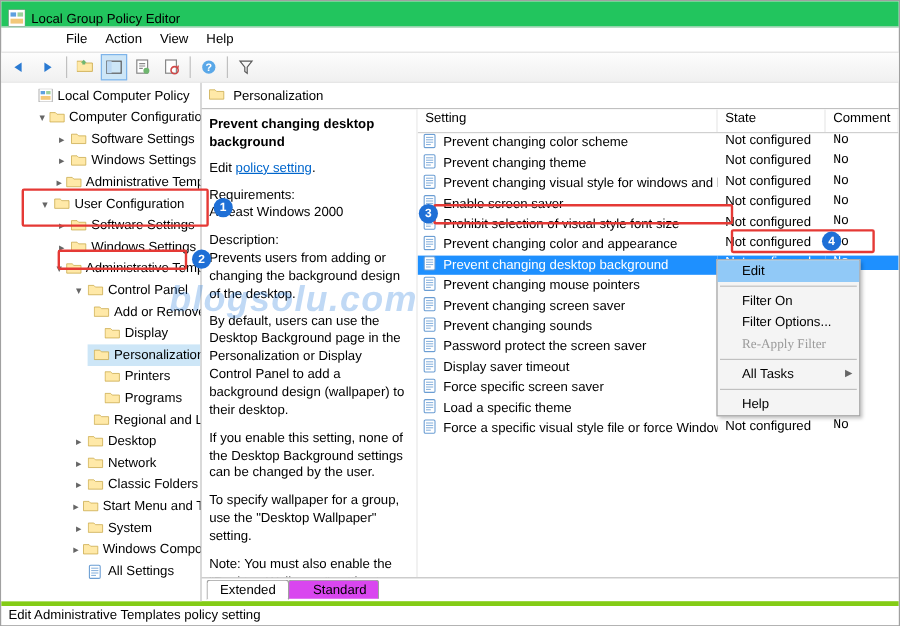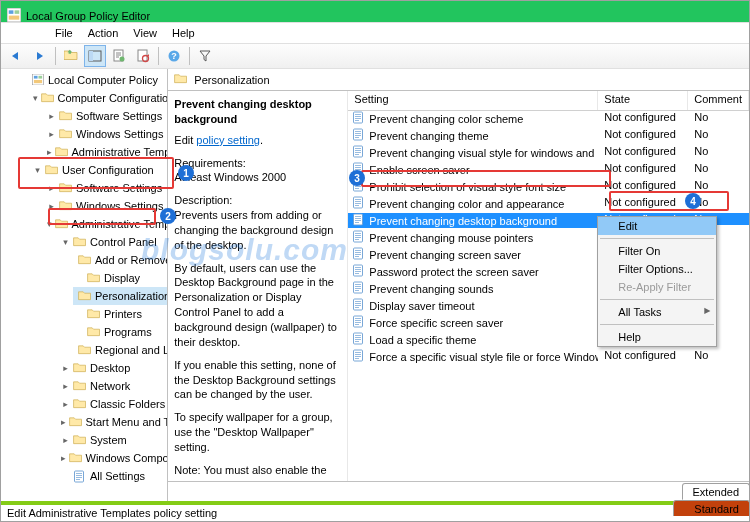--- a/index.html
+++ b/index.html
@@ -34,32 +34,32 @@
   .list-pane { flex:1; overflow:hidden; position:relative;}
   .list-head { display:flex; height:20px; border-bottom:1px solid #d0d0d0; background:#fff; }
   .list-head .col { border-right:1px solid #e8e8e8; padding:2px 6px; }
   .col-setting { flex:0 0 250px;}
   .col-state { flex:0 0 90px;}
   .col-comment { flex:1;}
   .list-rows { }
   .lrow { display:flex; height:17px; align-items:flex-start; }
   .lrow .cset { flex:0 0 250px; display:flex; align-items:center; gap:4px; padding-left:4px; overflow:hidden; white-space:nowrap;}
   .lrow .cstate { flex:0 0 90px; padding-left:6px;}
-  .lrow .ccom { flex:1; padding-left:6px;}
+  .lrow .ccom { flex:1; padding-left:6px;font-family:Liberation Mono, monospace;}
   .lrow.sel .cset { background:#1e90ff; color:#fff;}
   .lrow.sel .cstate, .lrow.sel .ccom { background:#1e90ff; color:#fff;}
   .ctx-menu { position:absolute; width:120px; background:#f4f4f4; border:1px solid #a0a0a0; box-shadow:2px 2px 3px rgba(0,0,0,0.25); font-size:11px; z-index:50;}
   .ctx-menu .mi { padding:3px 18px 3px 20px; position:relative;}
   .ctx-menu .mi.hover { background:#91c9f7;}
   .ctx-menu .mi.sub::after { content:"▶"; position:absolute; right:6px; font-size:8px; color:#666;}
-  .ctx-menu .mi.dis { color:#9a9a9a;}
+  .ctx-menu .mi.dis { color:#9a9a9a;font-family:Liberation Serif, serif;}
   .ctx-menu .sep { height:1px; background:#c0c0c0; margin:3px 2px;}
-  .tabs { height:20px; display:flex; align-items:flex-end; padding-left:4px; border-top:1px solid #c0c0c0;flex-direction:column;}
+  .tabs { height:20px; display:flex; align-items:flex-start; padding-left:4px; border-top:1px solid #c0c0c0;}
   .tab { padding:2px 10px 1px 10px; border:1px solid #a0a0a0; border-bottom:none; border-top-left-radius:3px; border-top-right-radius:3px; background:#f7f7f7; font-size:11px; position:relative; top:1px; margin-right:-1px;}
-  .tab:not(.active){ background:#c2410c; top:1px;padding-left:20px;}
+  .tab:not(.active){ background:#d946ef; top:1px;padding-left:20px;}
   .tab.active { background:#fff; z-index:2; border-bottom:1px solid #fff;}
   .statusbar { height:20px; border-top:4px solid #84cc16; padding:2px 6px; font-size:11px;}
   
   .folder-svg { width:14px; height:11px;}
   .scroll-svg { width:13px; height:13px;}
   .watermark { position:absolute; left:140px; top:232px; font-size:30px; font-weight:700; font-style:italic; color:rgba(30,120,220,0.28); pointer-events:none; letter-spacing:1px; z-index:3;}
 </style>
 </head>
 <body>
 
@@ -538,31 +538,31 @@
                 <span>Prevent changing screen saver</span>
               </div>
               <div class="cstate">Not configured</div>
               <div class="ccom">No</div>
             </div>
             <div class="lrow">
               <div class="cset">
                 <span><svg viewBox="0 0 13 13" width="13" height="13">
                     <use href="#scroll-ico"></use>
                   </svg></span>
+                <span>Prevent changing sounds</span>
+              </div>
+              <div class="cstate">Not configured</div>
+              <div class="ccom">No</div>
+            </div>
+            <div class="lrow">
+              <div class="cset">
+                <span><svg viewBox="0 0 13 13" width="13" height="13">
+                    <use href="#scroll-ico"></use>
+                  </svg></span>
                 <span>Password protect the screen saver</span>
-              </div>
-              <div class="cstate">Not configured</div>
-              <div class="ccom">No</div>
-            </div>
-            <div class="lrow">
-              <div class="cset">
-                <span><svg viewBox="0 0 13 13" width="13" height="13">
-                    <use href="#scroll-ico"></use>
-                  </svg></span>
-                <span>Prevent changing sounds</span>
               </div>
               <div class="cstate">Not configured</div>
               <div class="ccom">No</div>
             </div>
             <div class="lrow">
               <div class="cset">
                 <span><svg viewBox="0 0 13 13" width="13" height="13">
                     <use href="#scroll-ico"></use>
                   </svg></span>
                 <span>Display saver timeout</span>

